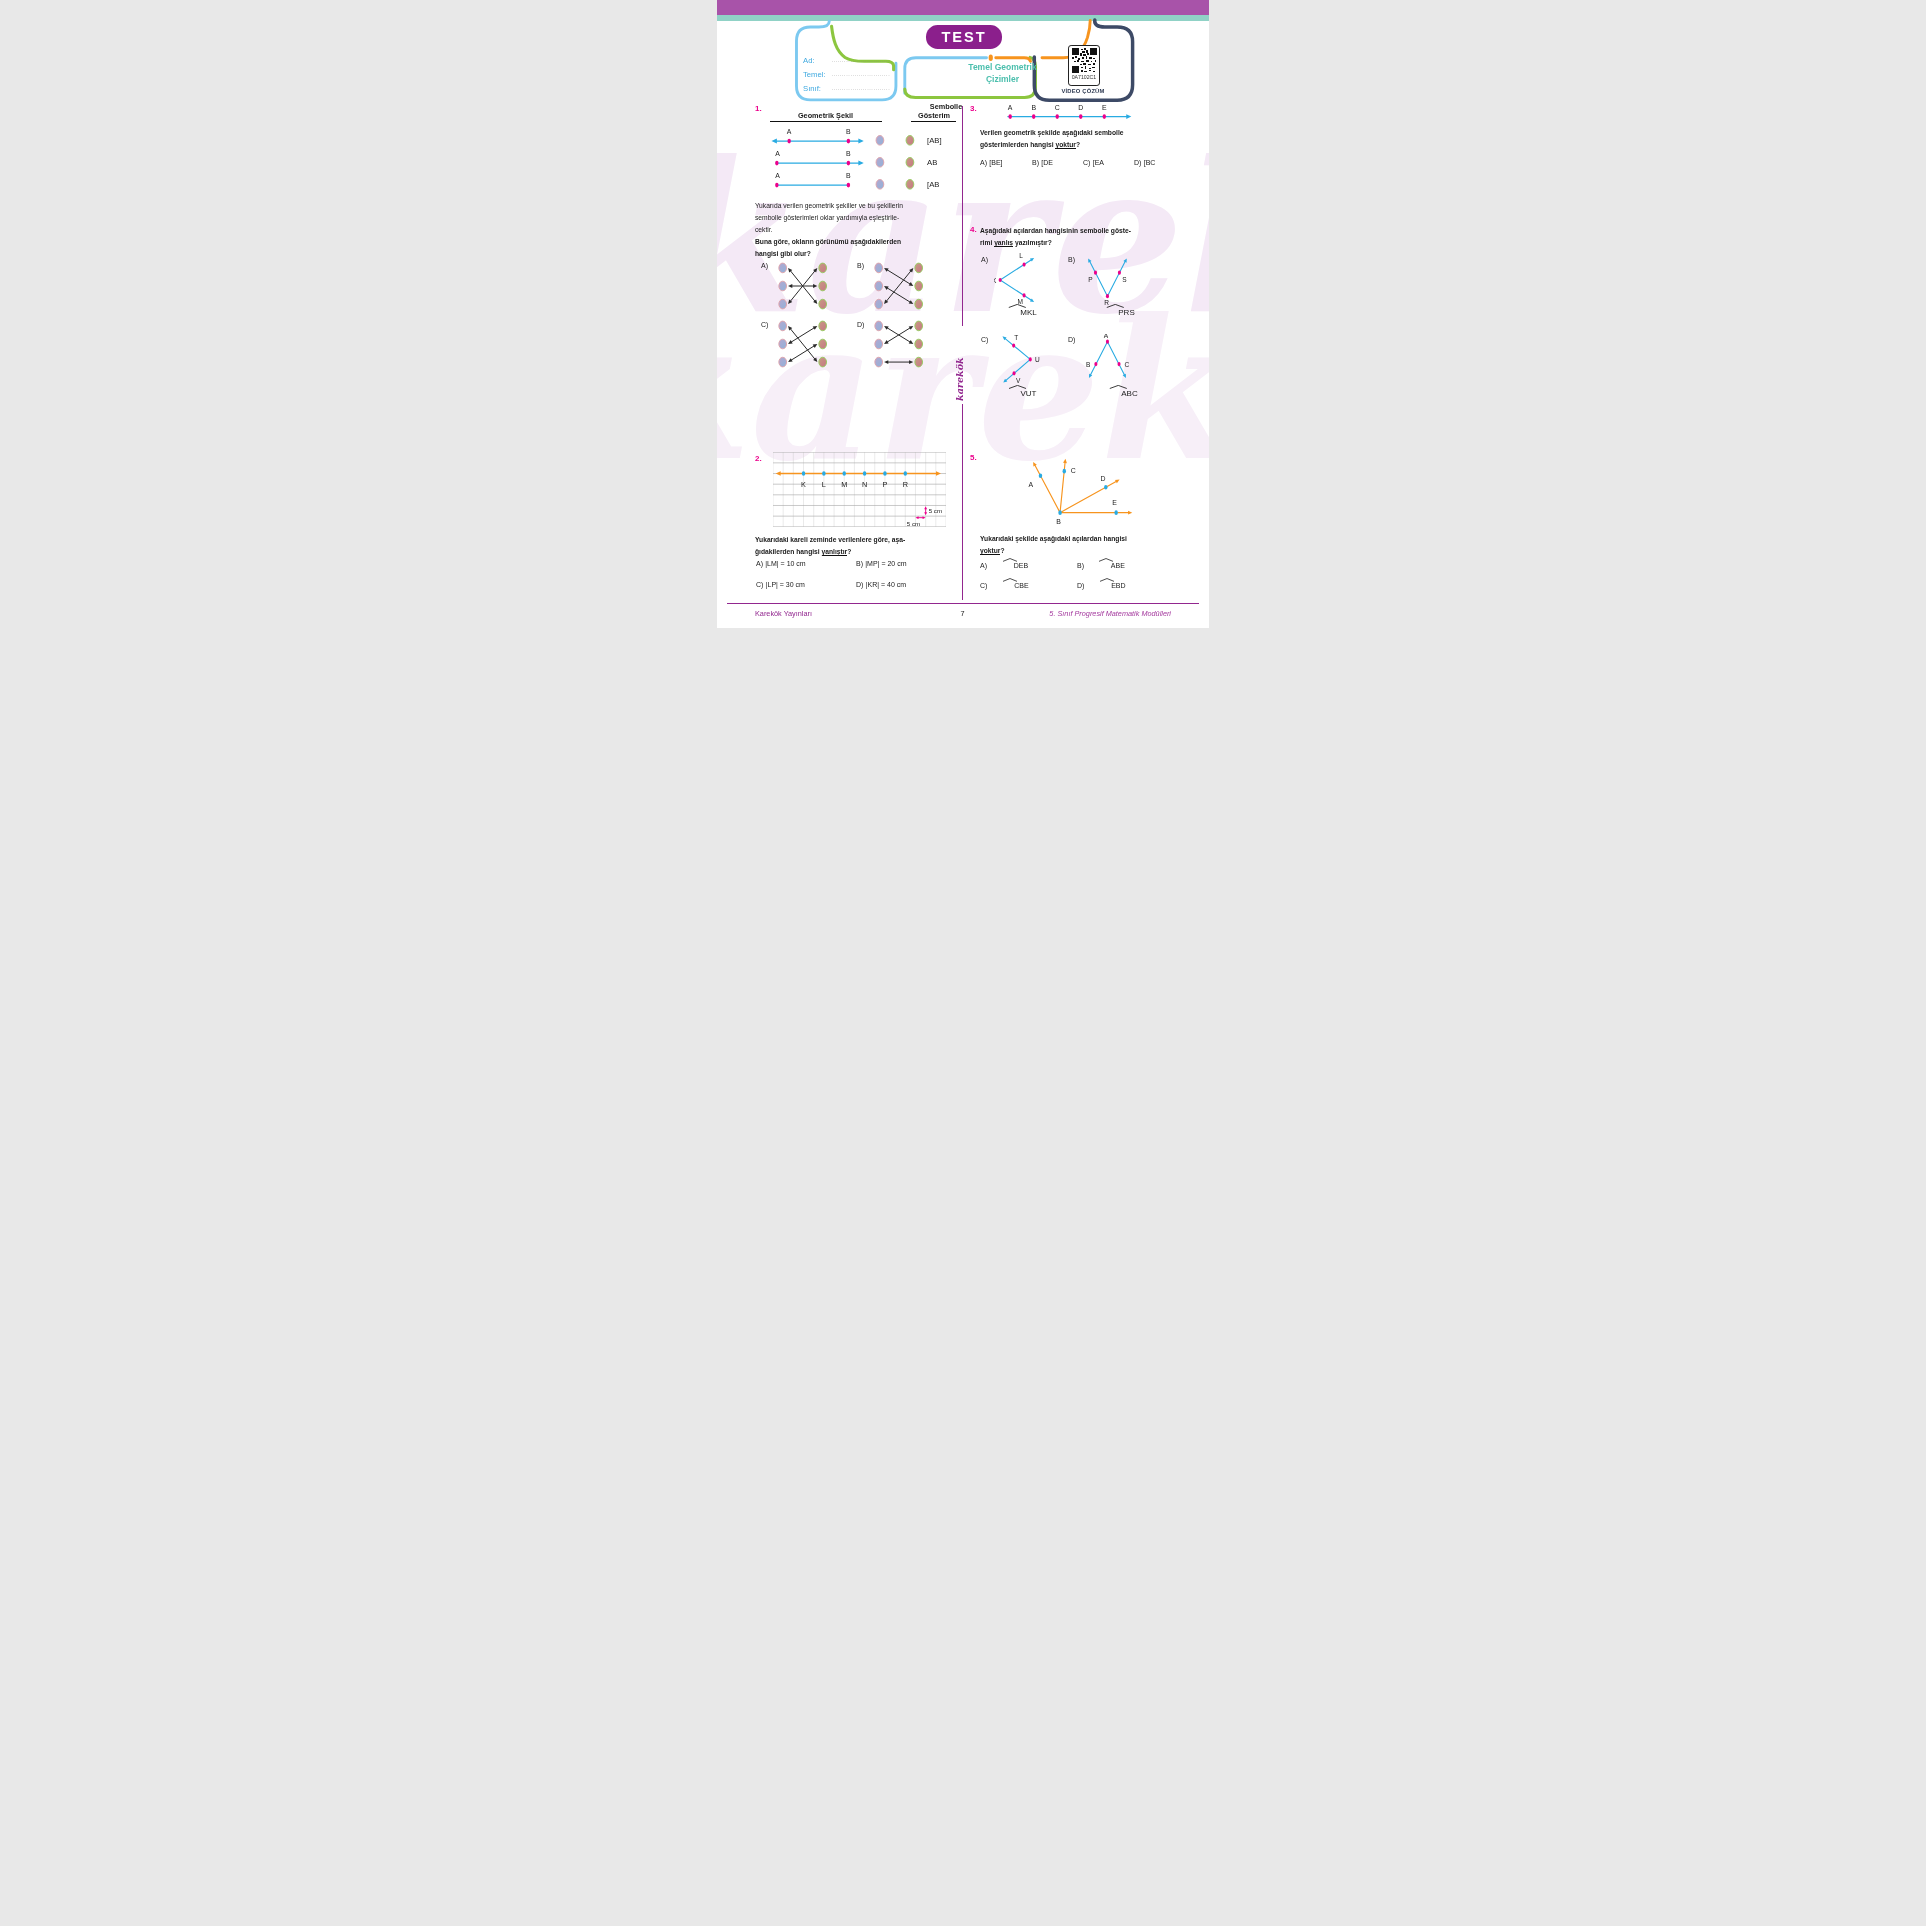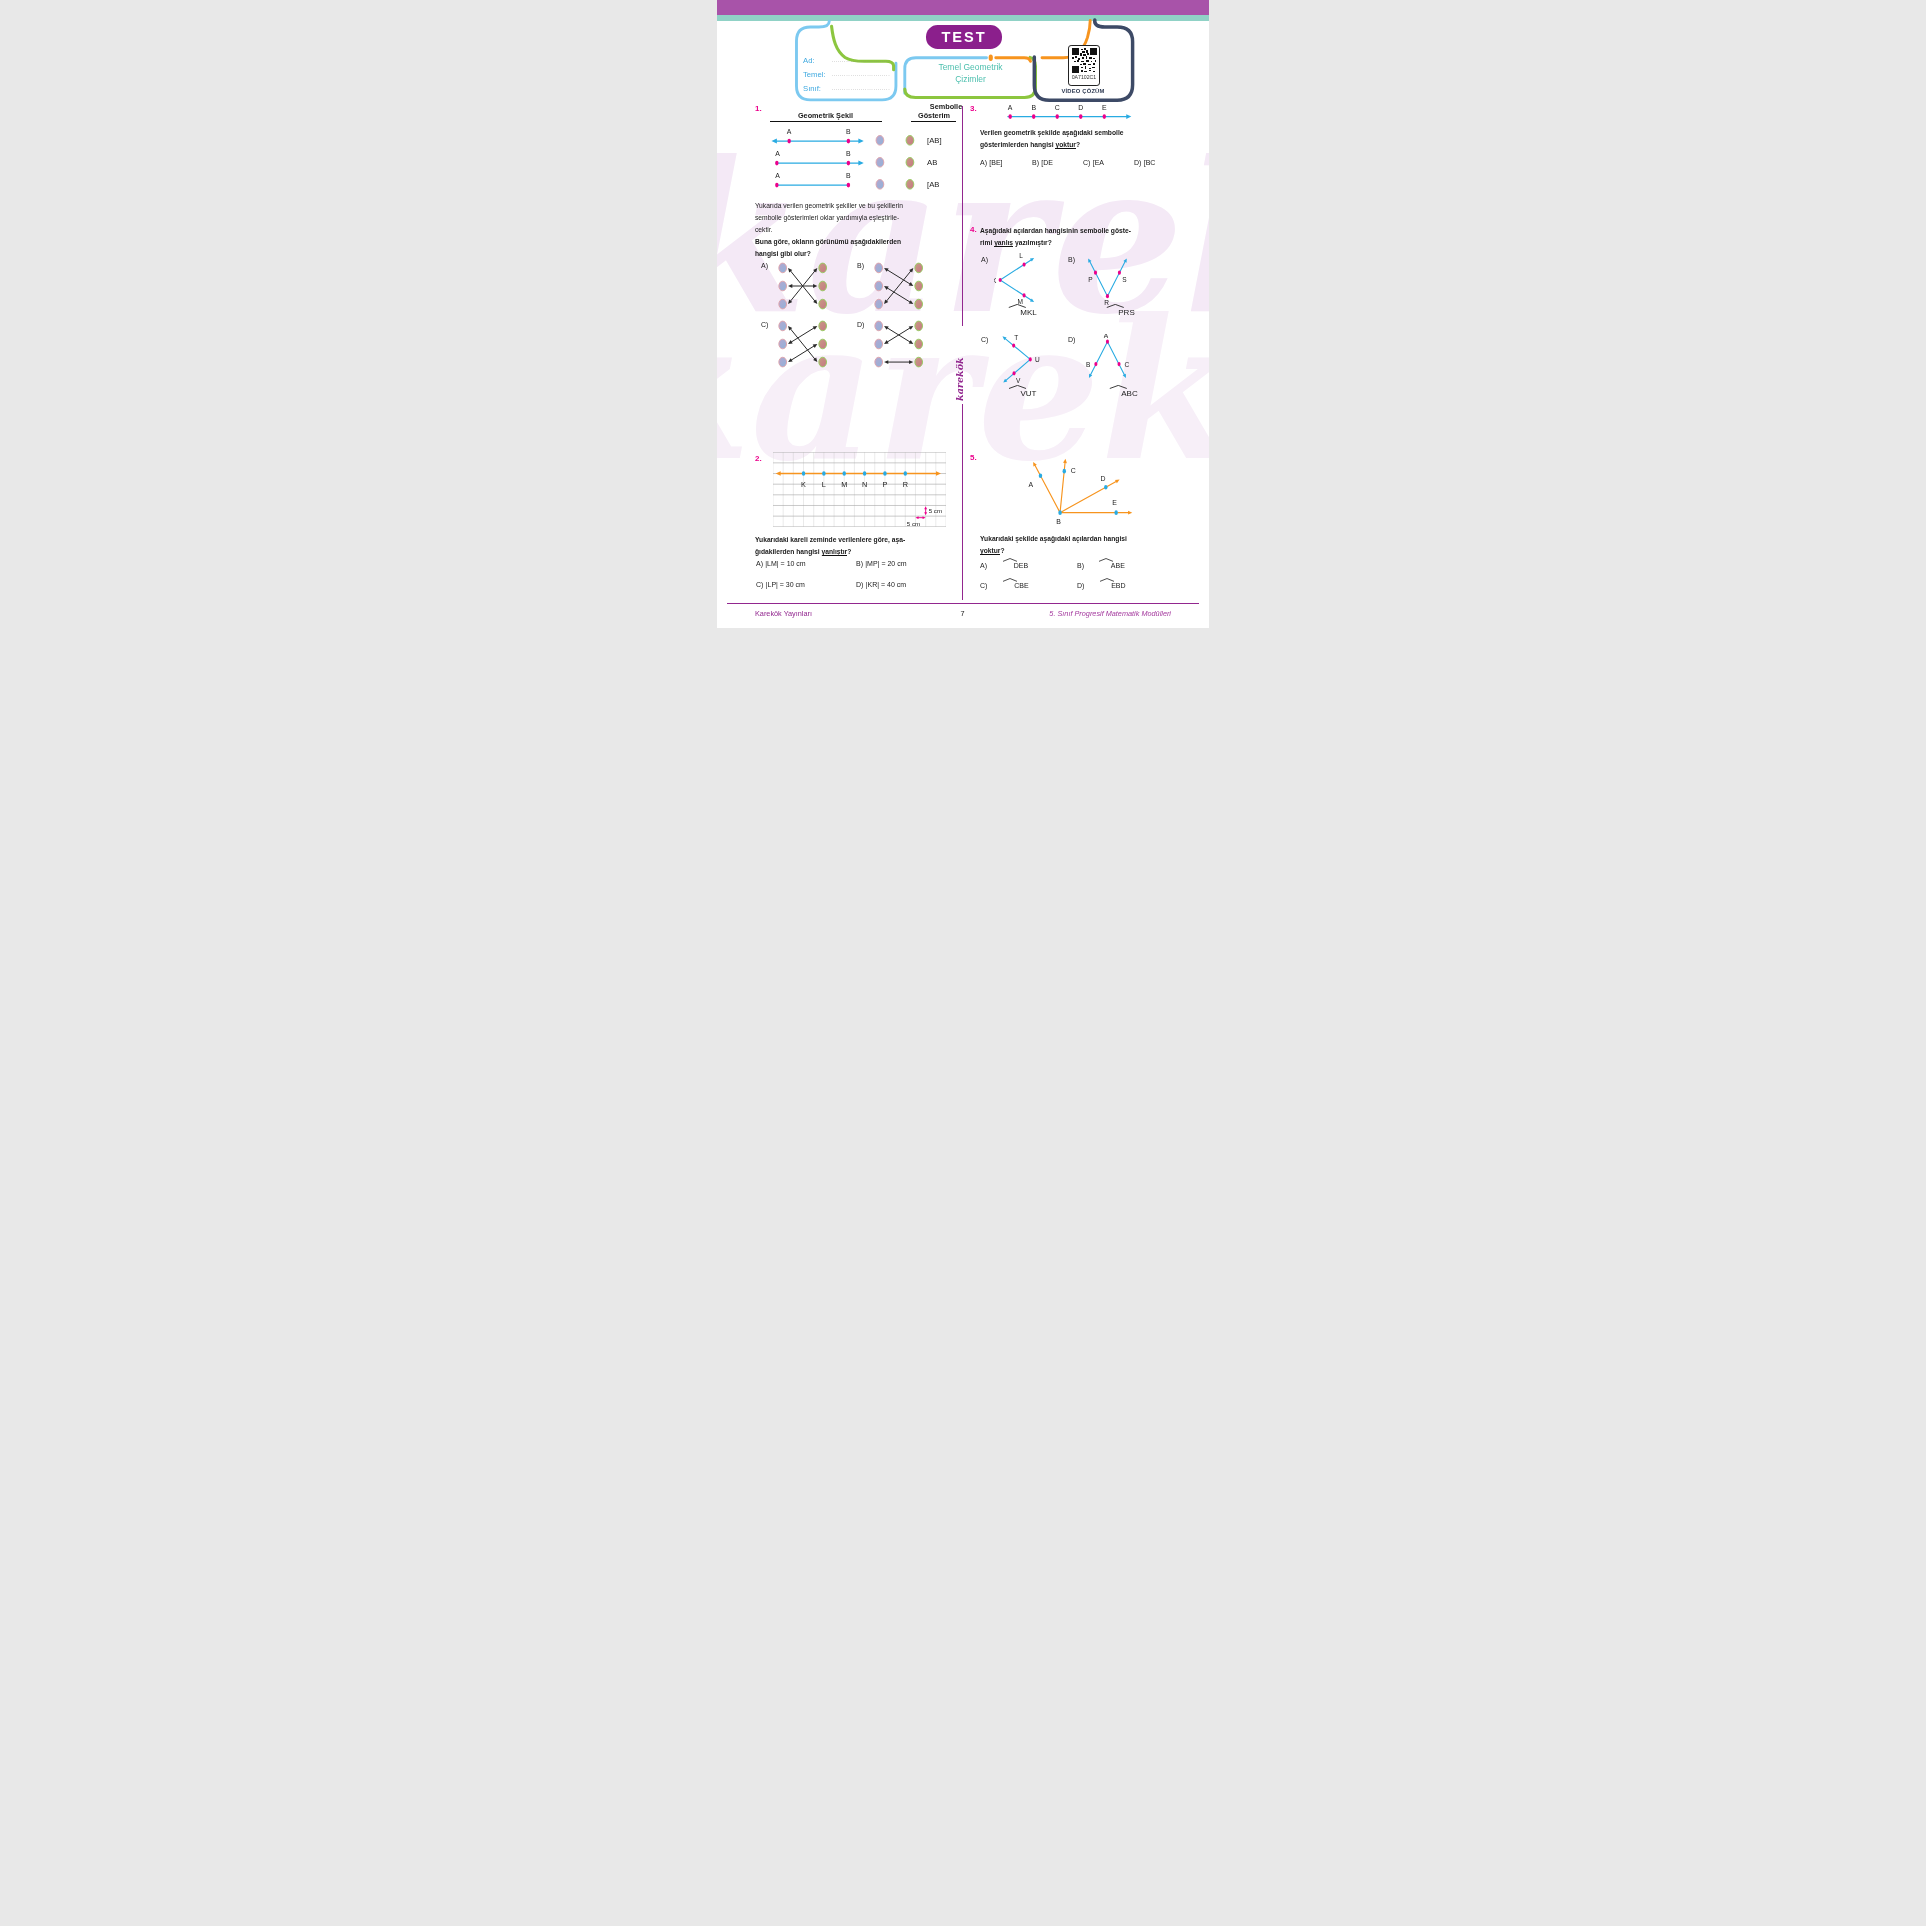--- a/index.html
+++ b/index.html
@@ -15,21 +15,21 @@
   
   .bar-purple{left:0;top:0;width:492px;height:15.4px;background:#a853a9;}
   .bar-teal{left:0;top:15.4px;width:492px;height:5.8px;background:#90d2c6;}
   .test-badge{left:209px;top:25px;width:76px;height:24px;background:#8b1f8c;border-radius:11.6px;
               color:#fff;font-size:14.6px;font-weight:bold;letter-spacing:1.9px;text-align:center;line-height:24px;}
   .field{left:86px;height:10px;font-size:7.7px;}
   .flabel{color:#3fa9e0;display:inline-block;width:28.5px;}
   .dots{display:inline-block;width:58px;overflow:hidden;white-space:nowrap;color:#8a8a8a;
         font-size:5.4px;letter-spacing:0.6px;}
   .card-title{left:188px;top:61px;width:131px;text-align:center;color:#4bbfad;
-              font-size:8.5px;font-weight:normal;line-height:12.3px;}
+              font-size:8.5px;font-weight:bold;line-height:12.3px;padding-left:32px;}
   .qr-box{left:351px;top:45px;width:30px;height:39px;background:#fff;border:1px solid #222;
           border-radius:3.1px;text-align:center;}
   .qr-label{font-size:5.2px;color:#333;margin-top:0.4px;}
   .video-label{left:317px;top:88px;width:98px;text-align:center;font-size:5.8px;font-weight:bold;
                color:#2e3a52;letter-spacing:0.2px;}
   
   .divider{left:245px;width:1px;background:#92278f;}
   .div-seg1{top:106px;height:220px;}
   .div-seg2{top:404px;height:196px;}
   .divider-text{left:237px;top:401px;color:#92278f;font-family:"DejaVu Serif",serif;

